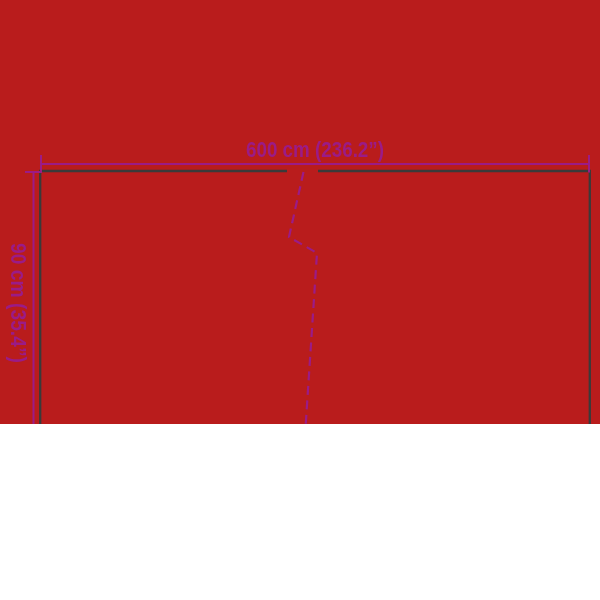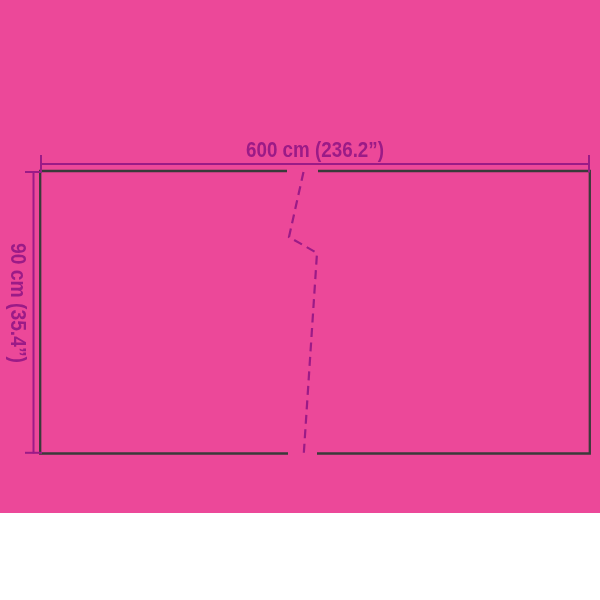--- a/index.html
+++ b/index.html
@@ -3,22 +3,22 @@
   <meta charset="utf-8">
   <style>
     html, body {
       margin: 0;
       padding: 0;
       background: #ffffff;
     }
     .canvas {
       position: relative;
       width: 600px;
-      height: 513px;
-      background: #ec4899;
+      height: 424px;
+      background: #b91c1c;
       overflow: hidden;
     }
     svg { display: block; }
     .dim-label {
       font-family: "Liberation Sans", "DejaVu Sans", sans-serif;
       font-weight: 700;
       font-size: 22px;
       fill: #9B1B87;
     }
     .magenta-stroke { stroke: #9B1B87; }

